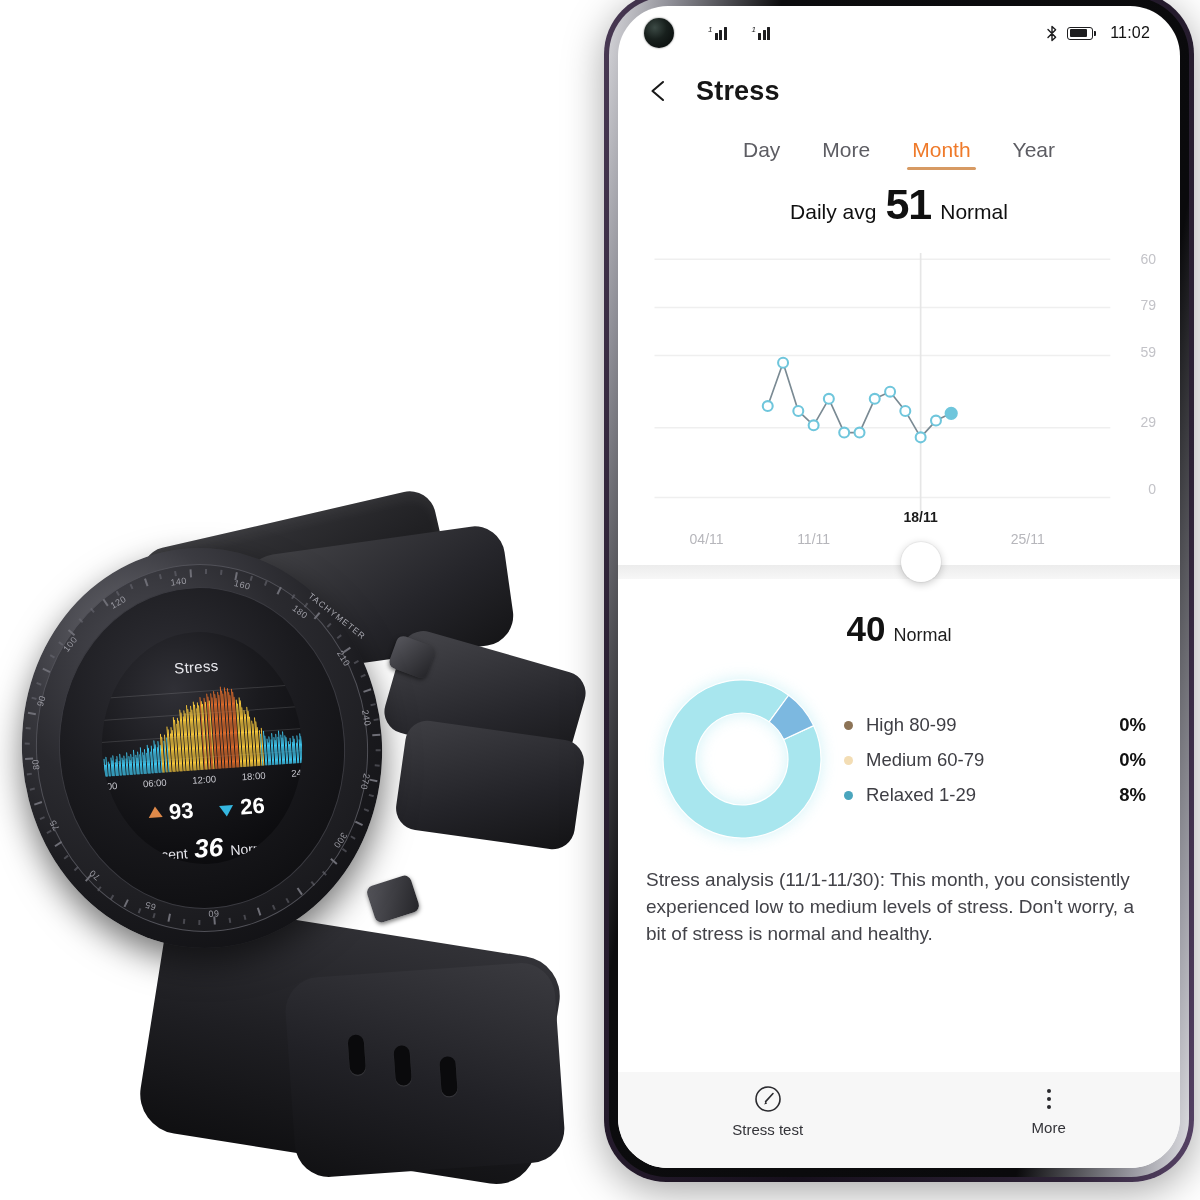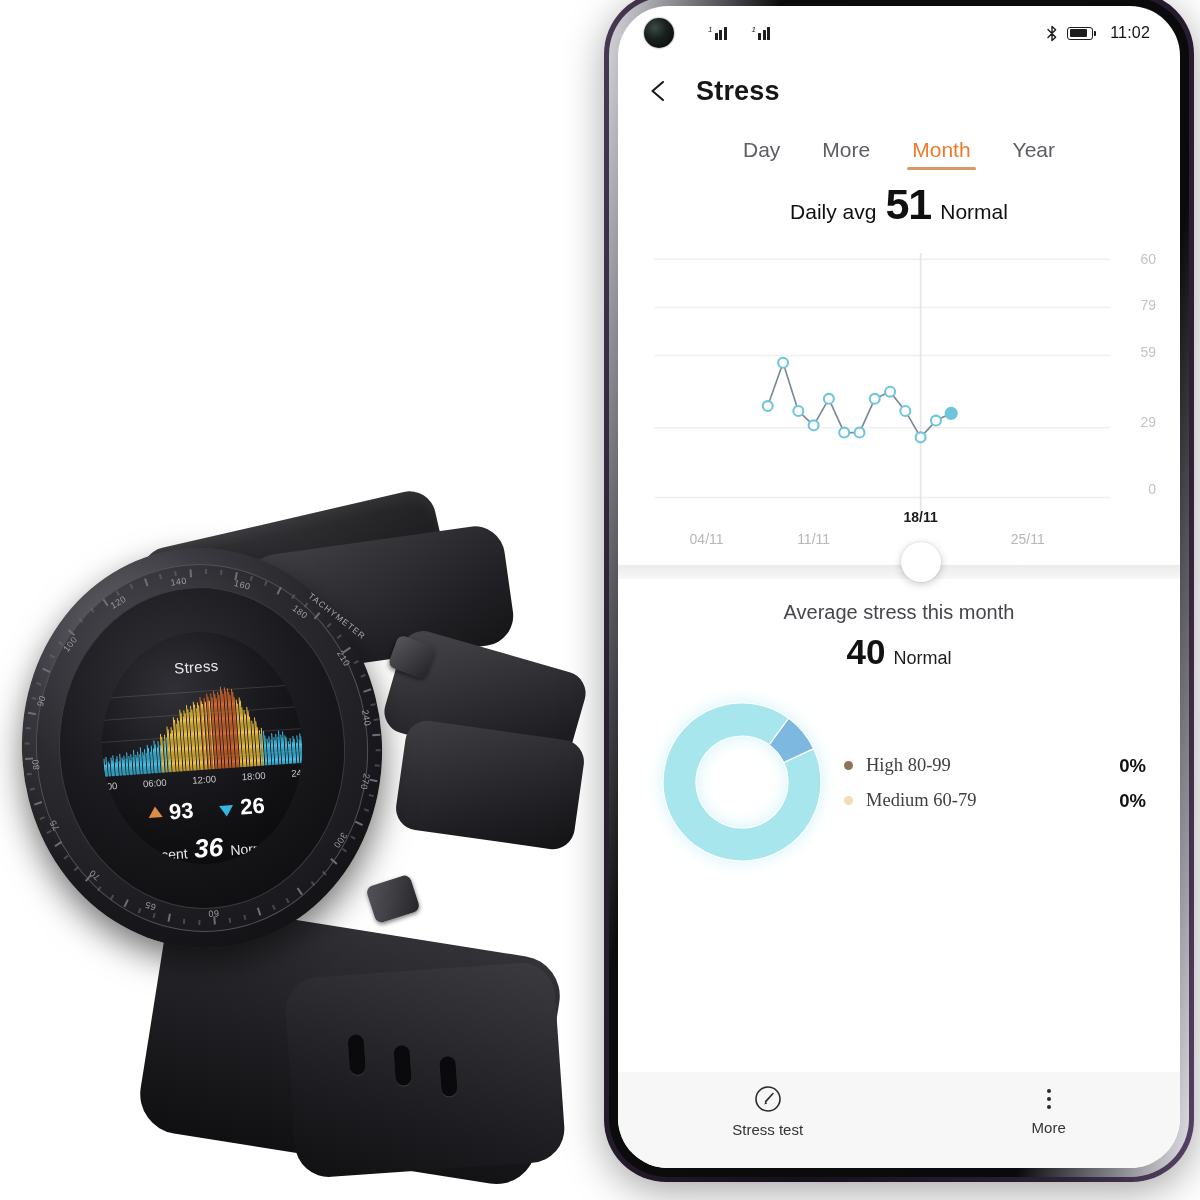--- a/index.html
+++ b/index.html
@@ -213,21 +213,21 @@
   #month-avg .v { margin-top: 8px; display: flex; align-items: baseline; justify-content: center; gap: 8px; }
   #month-avg .v .n { font-size: 35px; font-weight: 600; color: #121212; }
   #month-avg .v .s { font-size: 18px; color: #1d1d1d; }
 
   
   #donut-row { display: flex; align-items: center; gap: 18px; padding: 26px 34px 0 40px; flex: 0 0 auto; }
   #donut { position: relative; width: 168px; height: 168px; flex: 0 0 auto; filter: drop-shadow(0 0 8px rgba(130,220,235,.35)); }
   #legend { flex: 1 1 auto; display: flex; flex-direction: column; gap: 13px; padding-top: 2px; }
   .leg-row { display: flex; align-items: center; font-size: 18.5px; color: #3e3e44; }
   .leg-dot { width: 9px; height: 9px; border-radius: 50%; margin-right: 13px; flex: 0 0 auto; }
-  .leg-name { flex: 1 1 auto; font-family: Liberation Serif, serif; }
+  .leg-name { flex: 1 1 auto; }
   .leg-pct { font-weight: 700; color: #111; min-width: 54px; text-align: right; }
 
   
   #analysis {
     margin: 24px 28px 0 28px; font-size: 19px; line-height: 1.42; color: #434349;
     flex: 0 0 auto;
   }
 
   
   #bottombar {
@@ -638,21 +638,20 @@
               <div class="lc-xlab" style="left: 33.5172%;">11/11</div>
               <div class="lc-xlab sel" style="left: 54.1793%;">18/11</div>
               <div class="lc-xlab" style="left: 74.8414%;">25/11</div>
             </div>
         <div id="drag-handle" style="left: 54.1793%;"></div>
       </div>
 
       <div id="band"></div>
 
       <div id="month-avg">
-        <div class="t">Average stress this month</div>
         <div class="v">
           <span class="n">40</span>
           <span class="s">Normal</span>
         </div>
       </div>
 
       <div id="donut-row">
         <div id="donut">
           <svg viewBox="0 0 168 168" width="168" height="168">
             <g id="donut-slices">
@@ -665,23 +664,29 @@
               <div class="leg-row">
                 <span class="leg-dot" style="background: rgb(140, 115, 86);"></span>
                 <span class="leg-name">High 80-99</span>
                 <span class="leg-pct">0%</span>
               </div>
               <div class="leg-row">
                 <span class="leg-dot" style="background: rgb(243, 221, 180);"></span>
                 <span class="leg-name">Medium 60-79</span>
                 <span class="leg-pct">0%</span>
               </div>
+              <div class="leg-row">
+                <span class="leg-dot" style="background: rgb(74, 165, 189);"></span>
+                <span class="leg-name">Relaxed 1-29</span>
+                <span class="leg-pct">8%</span>
+              </div>
             </div>
       </div>
 
+      <div id="analysis">Stress analysis (11/1-11/30): This month, you consistently experienced low to medium levels of stress. Don't worry, a bit of stress is normal and healthy.</div>
 
       <div id="bottombar">
         <div class="bb-item">
           <svg width="30" height="30" viewBox="0 0 30 30">
             <circle cx="15" cy="15" r="12" fill="none" stroke="#2a2a2e" stroke-width="1.6"></circle>
             <path d="M20 9.5 L12.6 17.6" stroke="#2a2a2e" stroke-width="1.6" stroke-linecap="round" fill="none"></path>
             <path d="M12.6 17.6 L11.2 20.4 L14.2 19.4 Z" fill="#2a2a2e"></path>
           </svg>
           <span class="bb-label">Stress test</span>
         </div>

